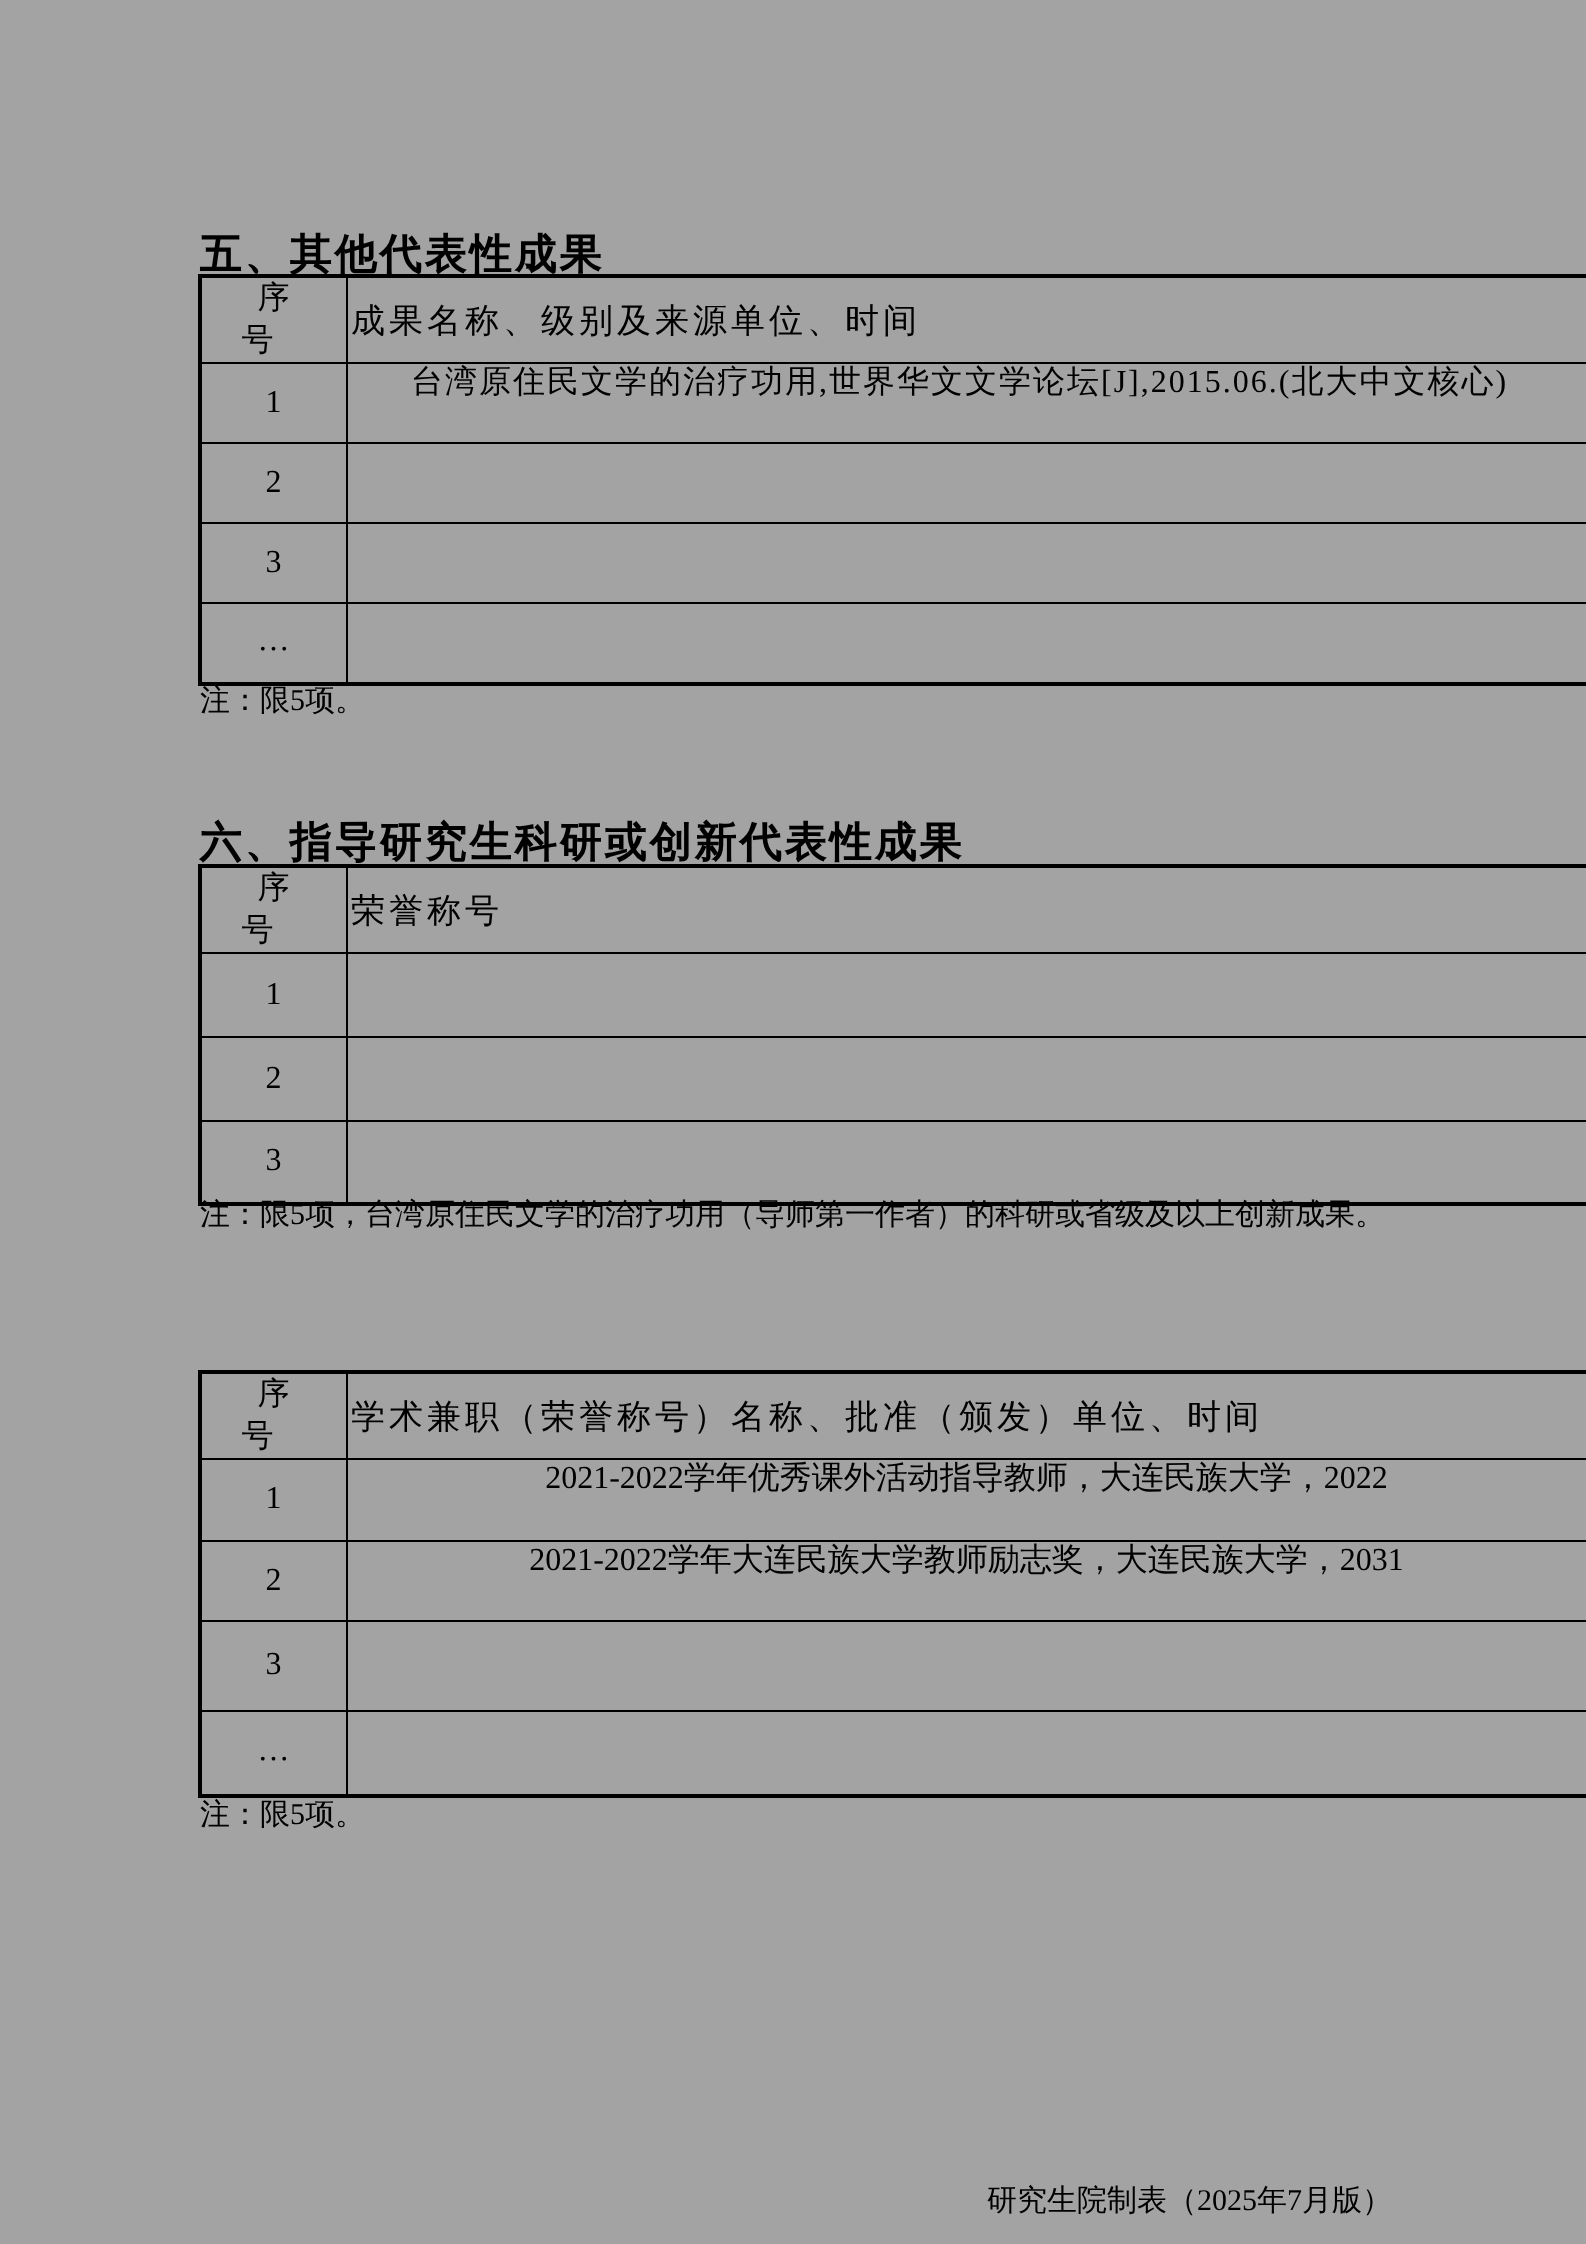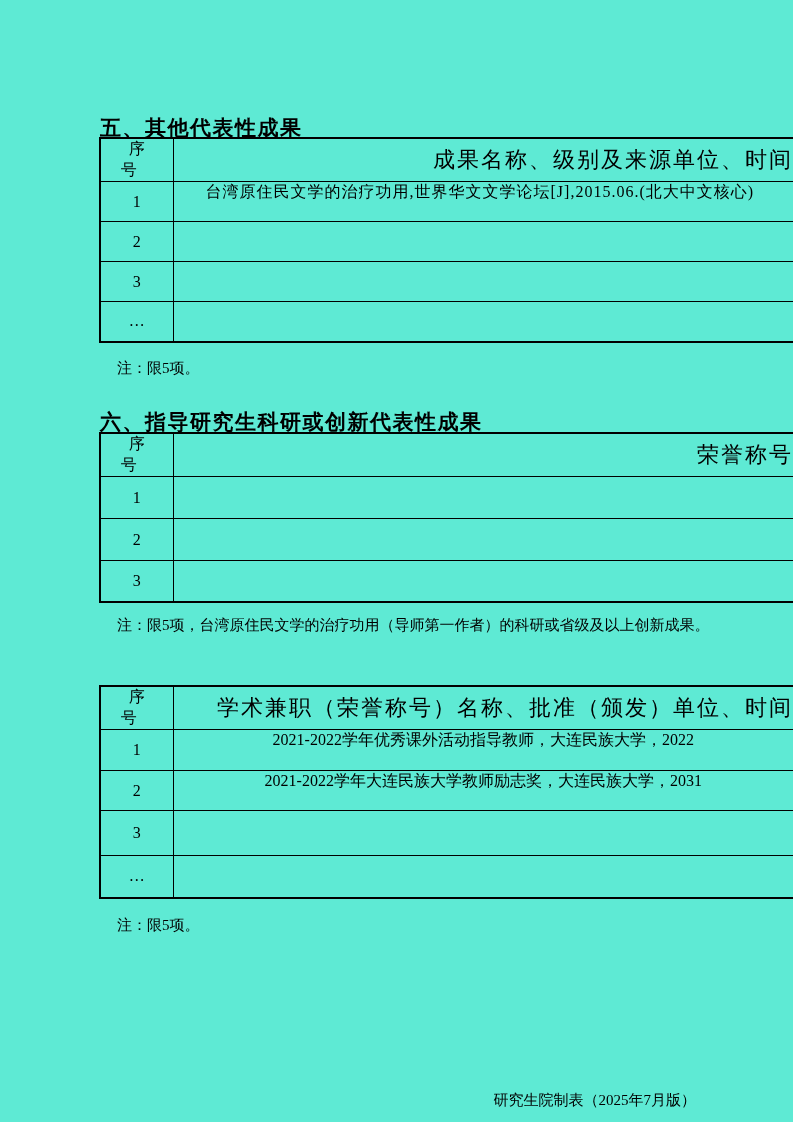--- a/index.html
+++ b/index.html
@@ -1,19 +1,19 @@
 <!DOCTYPE html>
 <html><head>
 <meta charset="utf-8">
 <style>
   html,body{margin:0;padding:0;background:#fff;}
   .page{
     position:relative;
     width:793px;height:1122px;
-    background:#5eead4;
+    background:#a3a3a3;
     overflow:hidden;
     font-family:"Liberation Serif", serif;
     color:#000;
   }
   .sec-title{
     position:absolute;left:100px;
     font-family:"Liberation Sans", sans-serif;
     font-weight:bold;
     font-size:21px;
     letter-spacing:1.5px;
@@ -27,22 +27,22 @@
     border:2px solid #000;
     table-layout:fixed;
   }
   table.form td{
     border:1px solid #000;
     padding:0;
     overflow:hidden;
   }
   col.c-no{width:73px;}
   .head td{
-    text-align:right;vertical-align:middle;
-    font-size:22px;
+    text-align:left;vertical-align:middle;
+    font-size:17px;
     letter-spacing:2px;text-indent:2px;
   }
   .head td.no-cell{
     letter-spacing:1em;text-indent:1em;
   }
   td.no-cell{
     text-align:center;vertical-align:middle;
     font-size:16px;
   }
   td.content-cell{
@@ -58,21 +58,21 @@
   }
   td.content-centered{
     text-align:center;
     padding-top:5px;
   }
   .h40{height:40px;} .h41{height:41px;} .h42{height:42px;} .h45{height:45px;}
   .note{
     position:absolute;left:100px;
     font-size:15px;
     line-height:18px;
-    margin:17px;
+    margin:0;
     white-space:nowrap;
   }
   .footer{
     position:absolute;left:99px;top:1091px;
     width:597px;
     text-align:right;
     font-size:15px;
     font-weight:normal;
     margin:0;
   }

